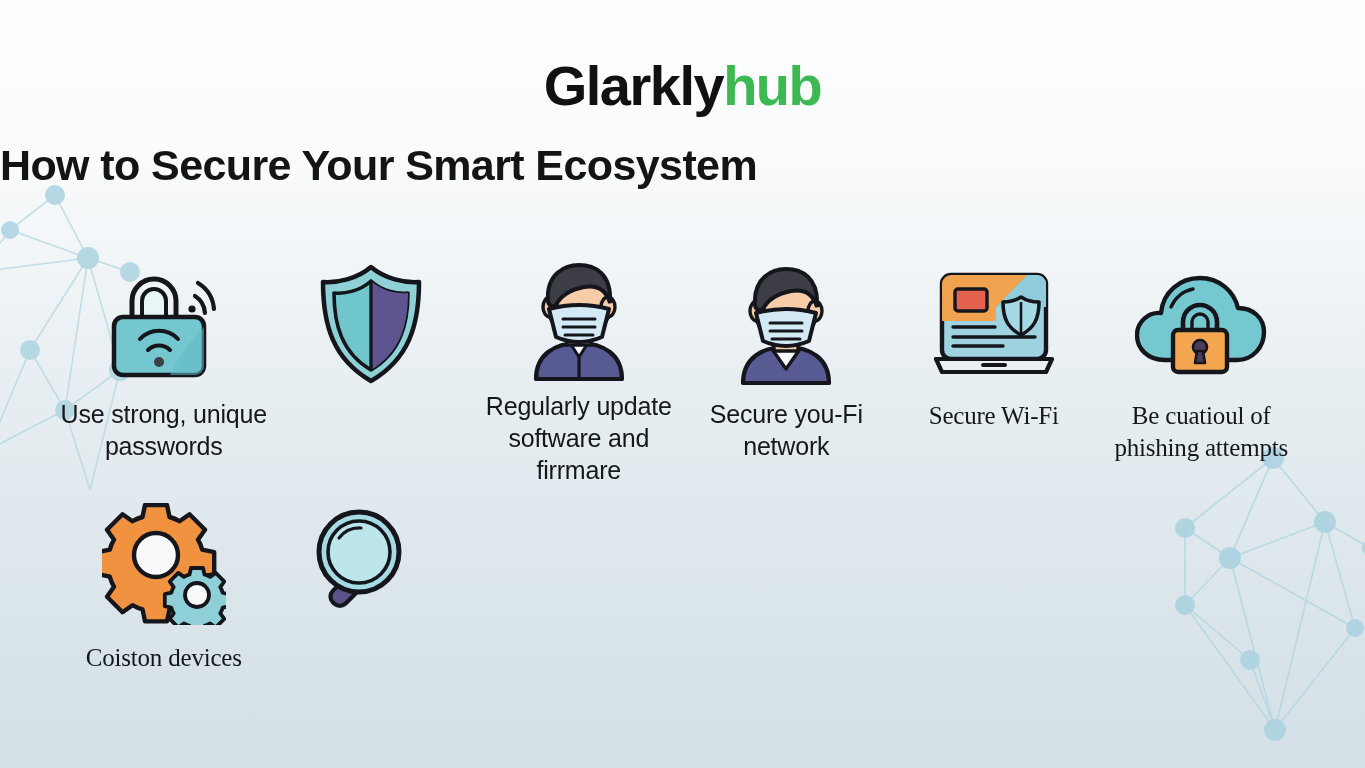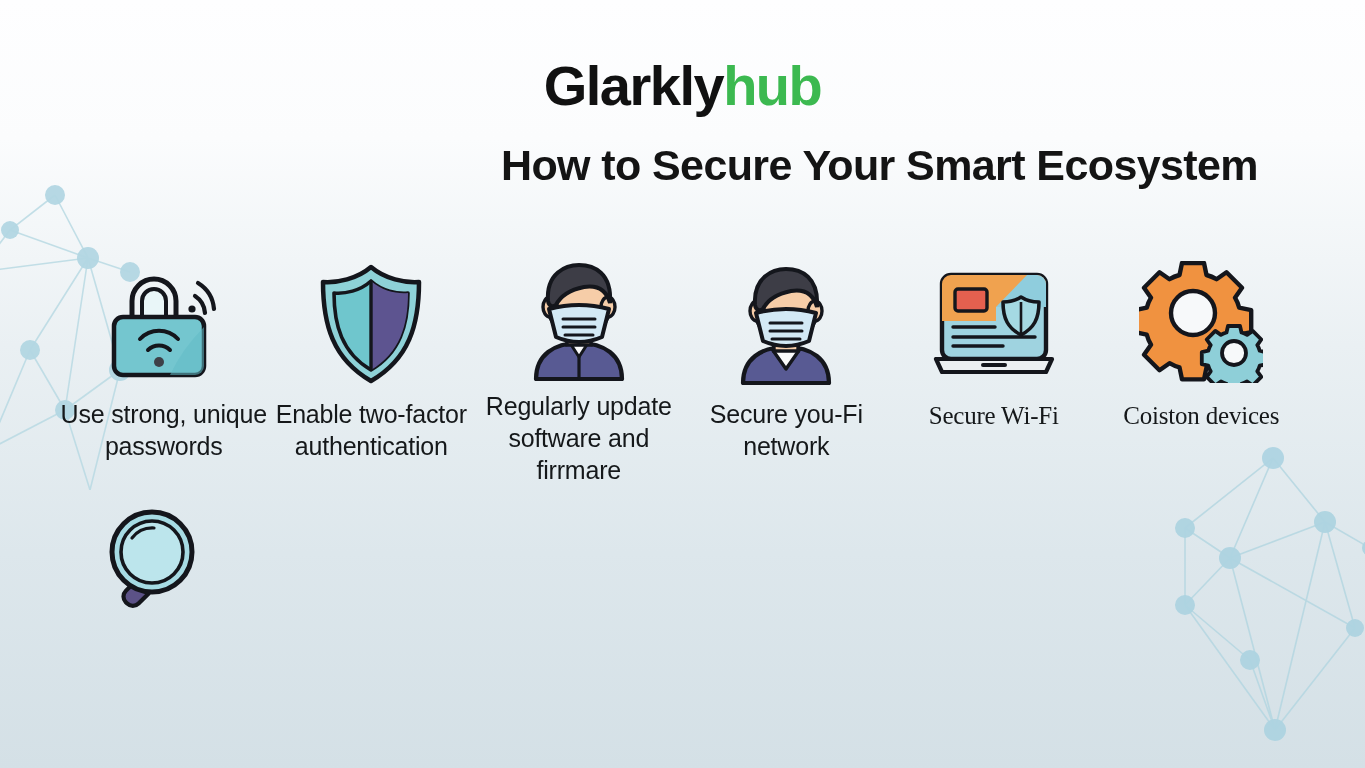--- a/index.html
+++ b/index.html
@@ -40,27 +40,26 @@
     line-height: 1;
   }
   .brand .b-dark { color: #111111; }
   .brand .b-green { color: #3cb950; }
 
   .page-title {
     position: absolute;
     top: 142px;
     left: 0;
     width: 1245px;
-    text-align: right;
+    text-align: left;
     font-size: 43px;
     font-weight: bold;
     color: #141414;
     letter-spacing: -0.6px;
     line-height: 1.1;
-    padding-left: 13px;
   }
 
   
   .grid {
     position: absolute;
     top: 258px;
     left: 60px;
     width: 1245px;
     display: grid;
     grid-template-columns: repeat(6, 1fr);
@@ -163,21 +162,20 @@
 
     <div class="tip">
       <div class="tip-icon">
         <svg width="112" height="126" viewBox="0 0 112 126">
           <path d="M56 6 C42 18 22 22 8 21 C8 64 18 98 56 120 C94 98 104 64 104 21 C90 22 70 18 56 6 Z" fill="#8ed2d8" stroke="#14161c" stroke-width="4.5" stroke-linejoin="round"></path>
           <path d="M56 20 C45 30 30 33 19 32 C19 64 27 92 56 109 C85 92 93 64 93 32 C82 33 67 30 56 20 Z" fill="#6fc6cd" stroke="#14161c" stroke-width="3.6" stroke-linejoin="round"></path>
           <path d="M56 20 C67 30 82 33 93 32 C93 64 85 92 56 109 Z" fill="#5d5490" stroke="none"></path>
           <path d="M56 20 L56 109" stroke="#14161c" stroke-width="3.4"></path>
         </svg>
       </div>
-      <div class="tip-label">Enable two-factor authentication</div>
     </div>
 
     <div class="tip">
       <div class="tip-icon">
         <svg width="122" height="122" viewBox="0 0 122 122">
           <path d="M18 120 c0 -24 18 -36 43 -36 s43 12 43 36 z" fill="#585a93" stroke="#14161c" stroke-width="4.2" stroke-linejoin="round"></path>
           <path d="M52 84 l9 14 l9 -14 z" fill="#fbfbfb" stroke="#14161c" stroke-width="3" stroke-linejoin="round"></path>
           <path d="M61 98 v22" stroke="#14161c" stroke-width="3.2"></path>
           <path d="M49 68 h24 v18 h-24 z" fill="#f6cda8" stroke="#14161c" stroke-width="3.4"></path>
           <ellipse cx="61" cy="45" rx="31" ry="34" fill="#f6cda8" stroke="#14161c" stroke-width="4.2"></ellipse>
@@ -234,20 +232,34 @@
             <path d="M20 70 h82"></path>
             <path d="M20 79 h50"></path>
           </g>
           <path d="M3 92 h116 l-6 13 h-104 z" fill="#eceff1" stroke="#14161c" stroke-width="4.2" stroke-linejoin="round"></path>
           <path d="M50 98 h22" stroke="#14161c" stroke-width="4" stroke-linecap="round"></path>
         </svg>
       </div>
       <div class="tip-label">Secure Wi-Fi</div>
     </div>
 
+    <div class="tip tip-r2">
+      <div class="tip-icon">
+        <svg width="132" height="108" viewBox="0 0 132 108">
+          <path d="M30 92 C12 92 2 80 2 67 C2 54 13 44 26 45 C28 24 45 10 65 10 C84 10 99 23 103 40 C118 40 129 50 129 64 C129 79 118 92 102 92 Z" fill="#76c8d0" stroke="#14161c" stroke-width="4.4" stroke-linejoin="round"></path>
+          <path d="M36 39 a30 30 0 0 1 22 -18" fill="none" stroke="#14161c" stroke-width="3.4" stroke-linecap="round"></path>
+          <path d="M48 64 V54 a17 17 0 0 1 34 0 V64" fill="none" stroke="#14161c" stroke-width="4.6"></path>
+          <path d="M57 64 V54 a8 8 0 0 1 16 0 V64" fill="#76c8d0" stroke="#14161c" stroke-width="3.4"></path>
+          <rect x="38" y="62" width="54" height="42" rx="5" fill="#f3a64f" stroke="#14161c" stroke-width="4.4"></rect>
+          <circle cx="65" cy="79" r="7" fill="#4b3b5c" stroke="#14161c" stroke-width="2.6"></circle>
+          <path d="M62 83 h6 l2 12 h-10 z" fill="#4b3b5c" stroke="#14161c" stroke-width="2.6" stroke-linejoin="round"></path>
+        </svg>
+      </div>
+      <div class="tip-label">Be cuatioul of phishing attempts</div>
+    </div>
 
     <div class="tip tip-r2">
       <div class="tip-icon">
         <svg width="124" height="122" viewBox="0 0 124 122">
           <g transform="translate(54,50)">
             <g fill="#f09240" stroke="#14161c" stroke-width="4.4" stroke-linejoin="round">
               <path d="M-11 -48 h22 l2.5 12 a38 38 0 0 1 10 4.2 l10 -7 l15.5 15.5 l-7 10 a38 38 0 0 1 4.2 10 l12 2.5 v22 l-12 2.5 a38 38 0 0 1 -4.2 10 l7 10 l-15.5 15.5 l-10 -7 a38 38 0 0 1 -10 4.2 l-2.5 12 h-22 l-2.5 -12 a38 38 0 0 1 -10 -4.2 l-10 7 l-15.5 -15.5 l7 -10 a38 38 0 0 1 -4.2 -10 l-12 -2.5 v-22 l12 -2.5 a38 38 0 0 1 4.2 -10 l-7 -10 l15.5 -15.5 l10 7 a38 38 0 0 1 10 -4.2 z"></path>
             </g>
             <circle cx="0" cy="2" r="22" fill="#f7f9fa" stroke="#14161c" stroke-width="4.4"></circle>
           </g>

